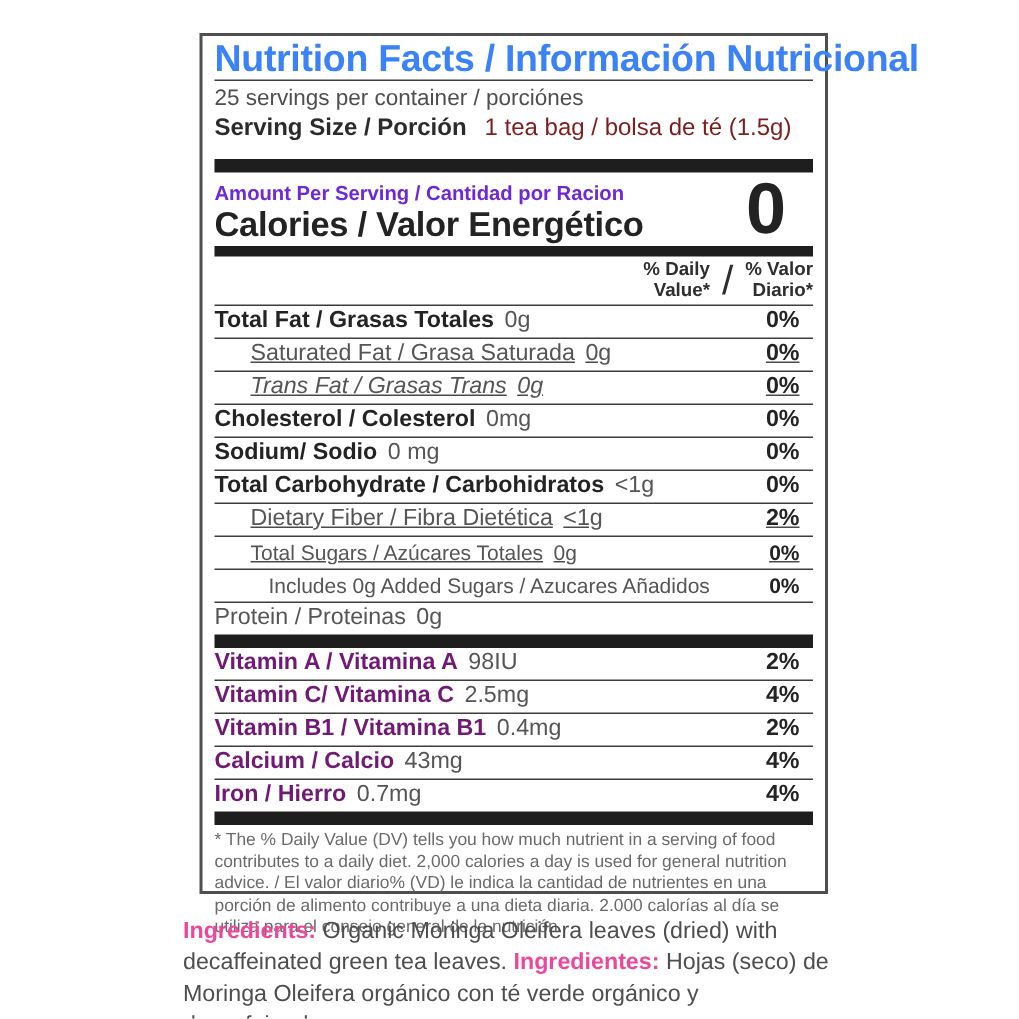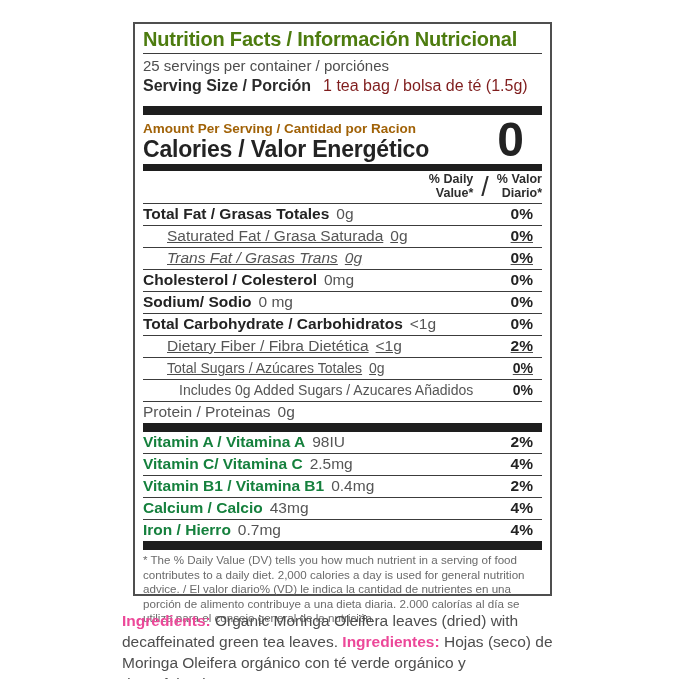--- a/index.html
+++ b/index.html
@@ -10,49 +10,49 @@
     -webkit-font-smoothing: antialiased;
   }
   .label-box {
     position: absolute; left: 133px; top: 22px;
     width: 419px; height: 574px; box-sizing: border-box;
     border: 2px solid #4f4f4f;
     padding: 4px 8px 6px 8px;
     background: #fff;
   }
   .title {
-    margin: 0; font-size: 20px; font-weight: bold; color: #4d7c0f;
+    margin: 0; font-size: 25px; font-weight: bold; color: #3b82f6;
     letter-spacing: -0.2px; line-height: 23px; white-space: nowrap;
   }
   .rule { border-bottom: 1.5px solid #3d3d3d; margin: 2px 0 3px 0; }
   .servings { font-size: 15px; line-height: 18px; color: #4e4e4e; }
   .serving-size { font-size: 16px; line-height: 21px; margin-bottom: 10px; }
   .ss-label { font-weight: bold; color: #2b2b2b; margin-right: 12px; }
   .ss-value { color: #7f1d1d; }
   .bar { background: #1e1e1e; }
   .bar-thick { height: 9px; }
   .bar-med { height: 7px; }
   .calories-block { display: flex; justify-content: space-between; align-items: center; padding: 3px 0 2px 0; }
-  .aps { font-size: 13.5px; font-weight: bold; color: #a16207; line-height: 17px; }
+  .aps { font-size: 13.5px; font-weight: bold; color: #6d28d9; line-height: 17px; }
   .cal-label { font-size: 23px; font-weight: bold; color: #232323; line-height: 24px; letter-spacing: -0.2px; }
   .cal-value { font-size: 48px; font-weight: bold; color: #232323; line-height: 44px; margin-right: 18px; }
   .dv-header { display: flex; justify-content: flex-end; align-items: center; padding: 2px 0 3px 0; gap: 6px; }
   .dv-stack { font-size: 12.5px; font-weight: bold; color: #2e2e2e; text-align: right; line-height: 13.5px; }
   .dv-slash { font-size: 27px; font-weight: 400; color: #2e2e2e; line-height: 26px; padding: 0 2px; }
   .sep { border-bottom: 1px solid #3c3c3c; }
   .row { display: flex; justify-content: space-between; align-items: baseline; padding: 2px 0 2.5px 0; font-size: 15.5px; line-height: 16.5px; }
   .row .lbl { color: #555555; }
   .row.bold .lbl { font-weight: bold; color: #232323; }
   .row .amt { color: #555555; font-weight: normal; margin-left: 7px; }
   .row .dv { font-weight: bold; color: #232323; margin-right: 9px; }
   .row.indent1 { padding-left: 24px; text-decoration: underline; }
   .row.indent2 { padding-left: 36px; }
   .row.italic .lbl, .row.italic .amt { font-style: italic; }
   .row.small { font-size: 14px; }
-  .vrow .lbl { font-weight: bold; color: #15803d; }
+  .vrow .lbl { font-weight: bold; color: #701a75; }
   .footnote { margin-top: 3px; font-size: 11.6px; line-height: 14.6px; color: #6a6a6a; }
   .ingredients {
     position: absolute; left: 122px; top: 610px; width: 432px;
     font-size: 15.5px; line-height: 21px; color: #4e4e4e;
   }
   .ing-bold { font-weight: bold; color: #ec4899; }
 </style>
 </head>
 <body>
 

